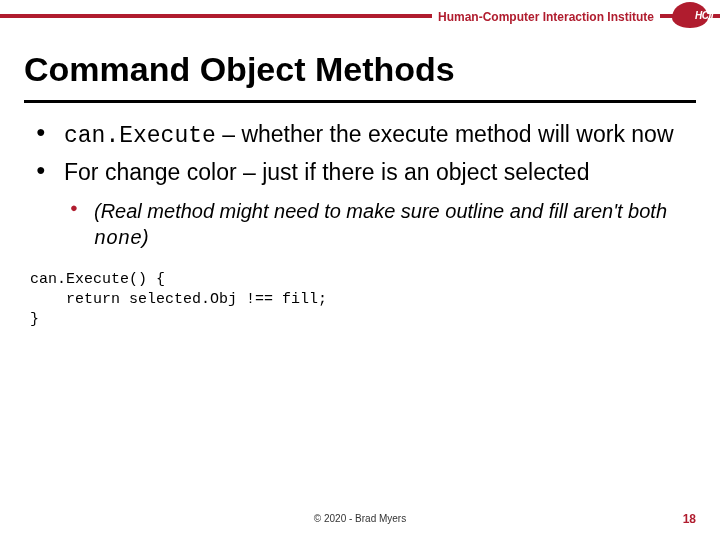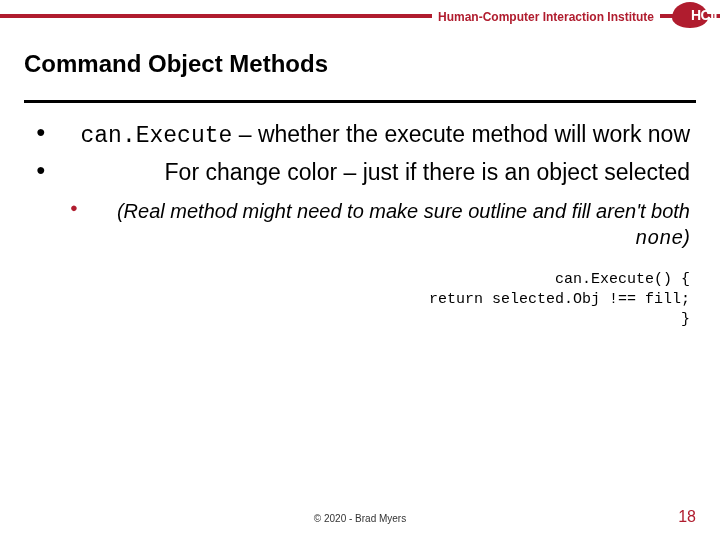--- a/index.html
+++ b/index.html
@@ -41,46 +41,46 @@
     width: 36px;
     height: 26px;
     background: #b01c2e;
     border-radius: 50% 50% 50% 50% / 60% 60% 40% 40%;
     display: flex;
     align-items: center;
     justify-content: center;
   }
   .topbar .logo span {
     color: #fff;
-    font-size: 14px;
+    font-size: 10px;
+    font-style: italic;
     font-weight: bold;
     letter-spacing: -0.5px;
     margin-left: 28px;
   }
   .title {
     position: absolute;
     top: 50px;
     left: 24px;
-    font-size: 24px;
+    font-size: 34px;
     font-weight: bold;
   }
   .title-underline {
     position: absolute;
     top: 100px;
     left: 24px;
     right: 24px;
     height: 3px;
     background: #000;
   }
   .content {
     position: absolute;
     top: 120px;
     left: 30px;
     right: 30px;
-    text-align: right;
   }
   ul.main {
     list-style: none;
     margin: 0;
     padding: 0;
   }
   ul.main > li {
     position: relative;
     padding-left: 34px;
     font-size: 23px;
@@ -131,22 +131,23 @@
     left: 0;
     right: 0;
     text-align: center;
     font-size: 10px;
     color: #333;
   }
   .slide-number {
     position: absolute;
     bottom: 14px;
     right: 24px;
-    font-size: 16px;
+    font-size: 12px;
     color: #b01c2e;
+    font-weight: bold;
   }
 </style>
 </head>
 <body>
 
 <div class="topbar">
   <div class="red-stripe"></div>
   <div class="label">Human-Computer Interaction Institute</div>
   <div class="logo">
     <span>HCII</span>

